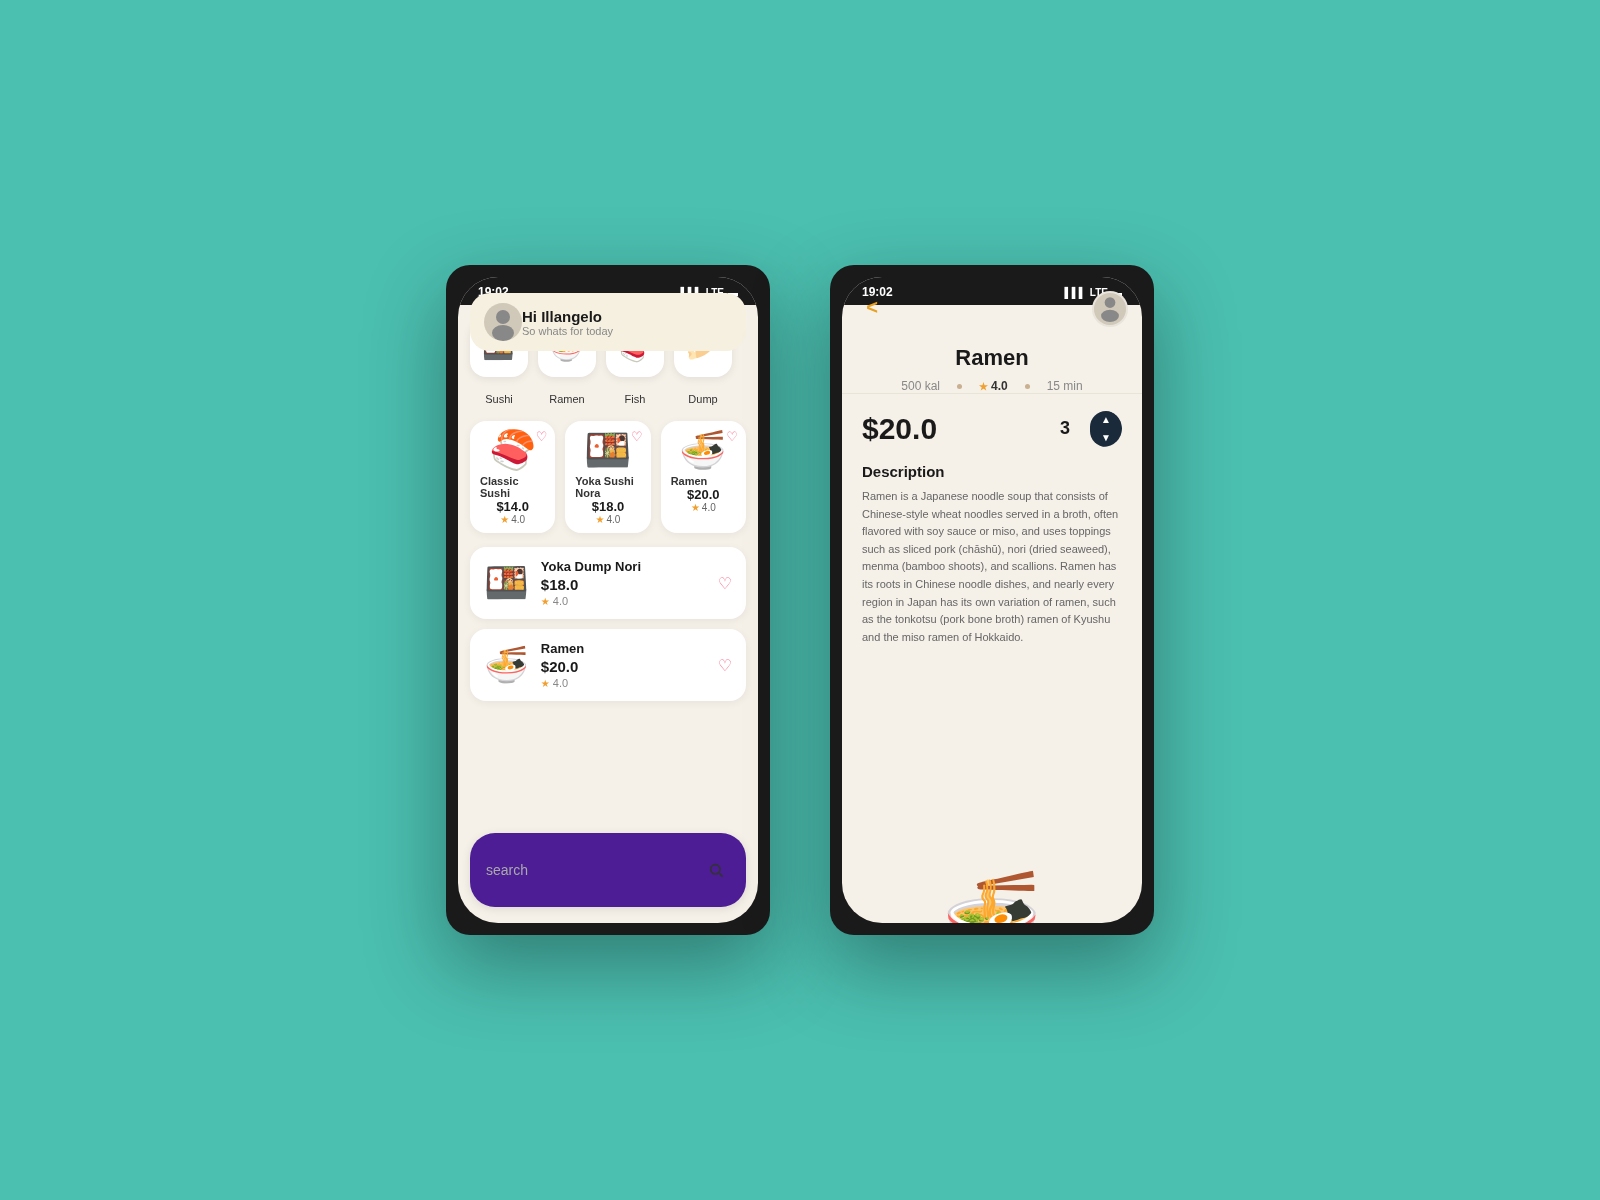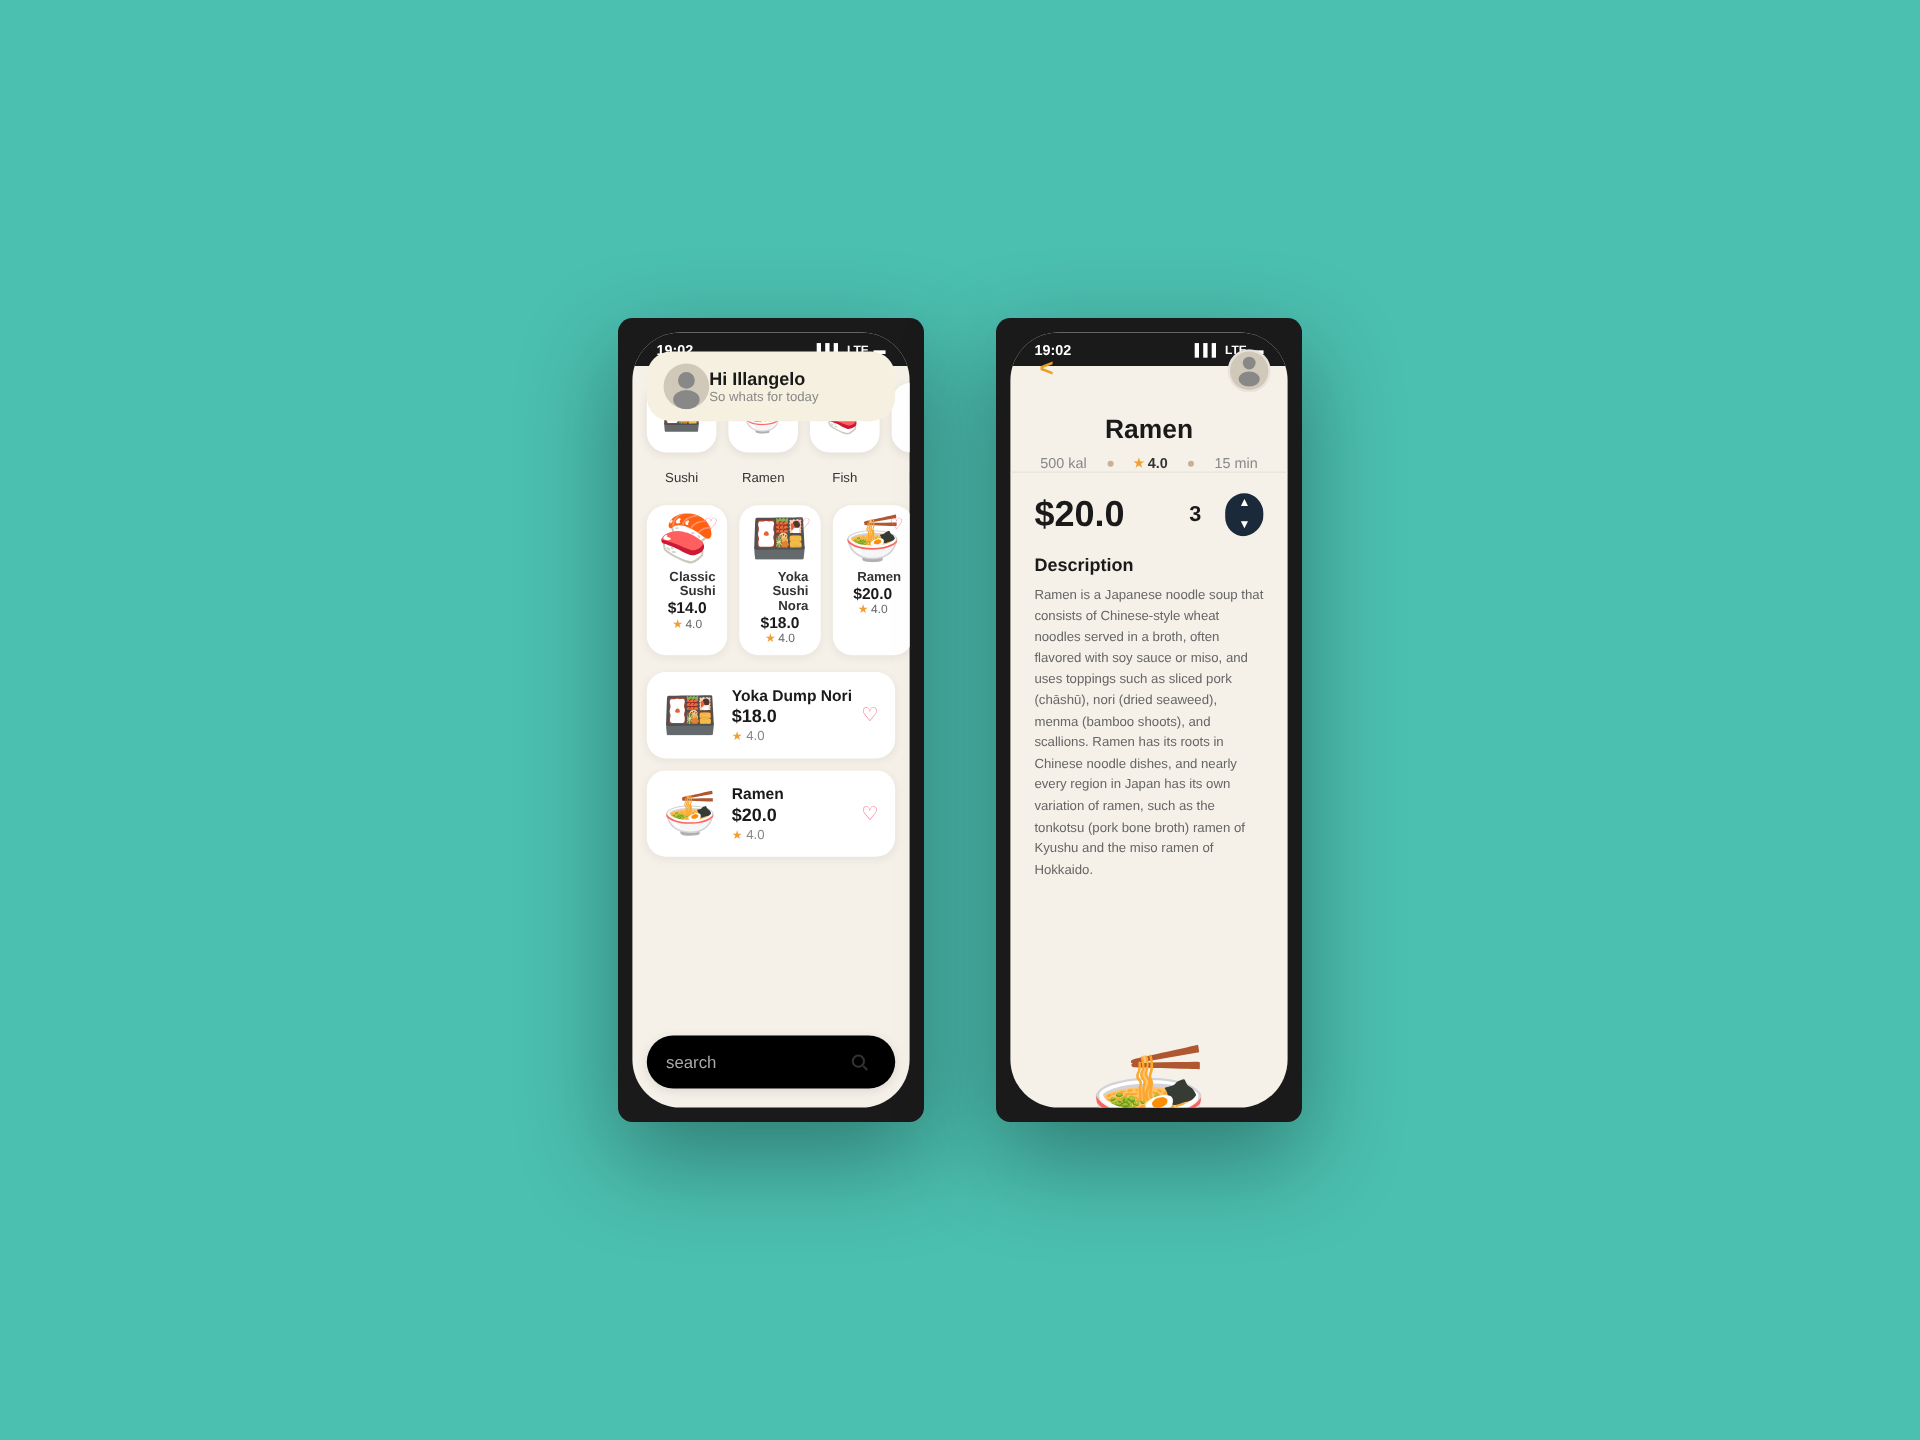--- a/index.html
+++ b/index.html
@@ -15,24 +15,24 @@
     }
 
     .phones-container {
       display: flex;
       gap: 60px;
       align-items: center;
     }
 
     
     .phone {
-      width: 255px;
+      width: 324px;
       height: 670px;
       background: #1a1a1a;
-      border-radius: 12px;
+      border-radius: 24px;
       padding: 12px;
       box-shadow: 0 30px 80px rgba(0,0,0,0.35);
       position: relative;
     }
 
     .phone-inner {
       width: 100%;
       height: 100%;
       border-radius: 40px;
       overflow: hidden;
@@ -110,23 +110,23 @@
       font-size: 11px;
       color: #888;
       font-weight: 400;
     }
 
     .phone1 .search-bar {
       position: absolute;
       bottom: 16px;
       left: 12px;
       right: 12px;
-      background: #000000;
+      background: #4c1d95;
       border-radius: 25px;
-      padding: 8px 16px;
+      padding: 23px 16px;
       display: flex;
       align-items: center;
       justify-content: space-between;
       box-shadow: 0 2px 10px rgba(0,0,0,0.1);
     }
 
     .search-bar .search-placeholder {
       color: #aaa;
       font-size: 14px;
     }
@@ -211,21 +211,21 @@
       text-align: center;
       display: block;
       line-height: 1;
       margin-bottom: 6px;
     }
 
     .featured-card .food-name {
       font-size: 11px;
       color: #333;
       font-weight: 600;
-      text-align: right;
+      text-align: left;
     }
 
     .featured-card .food-price {
       font-size: 13px;
       font-weight: 800;
       color: #1a1a1a;
       text-align: center;
     }
 
     .food-rating {

